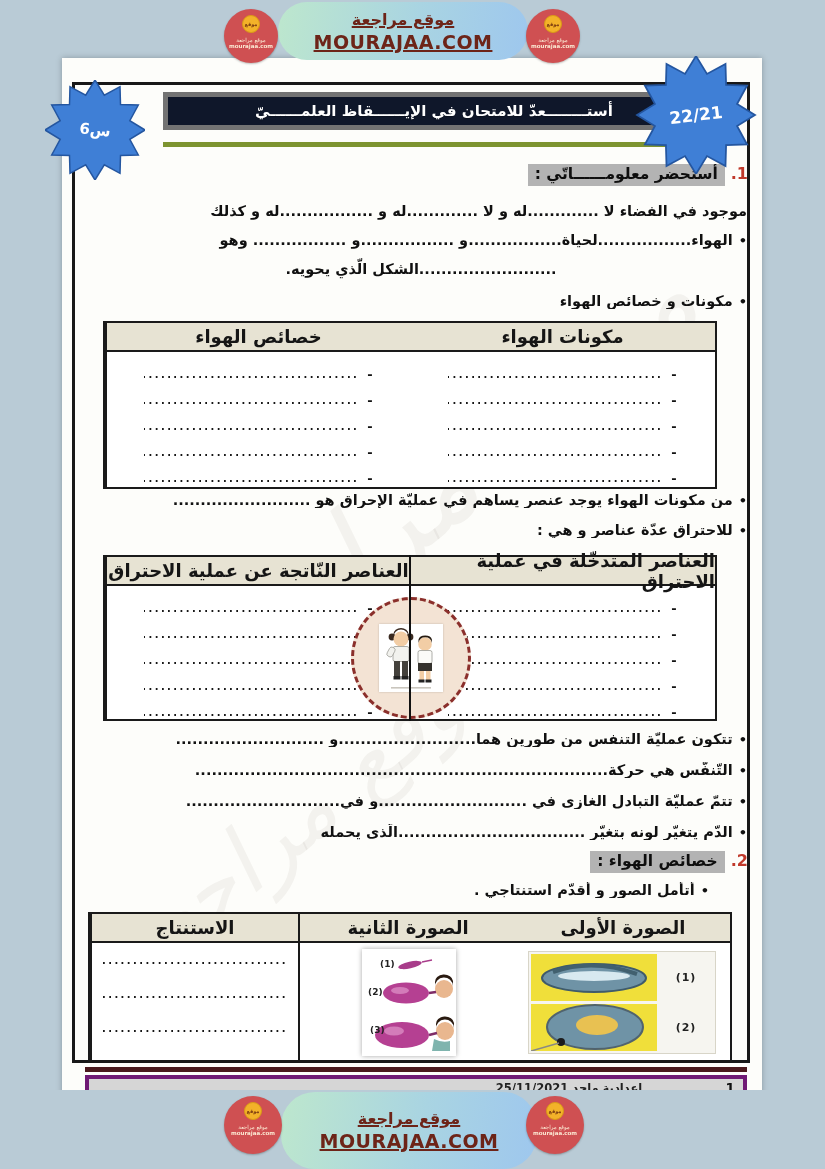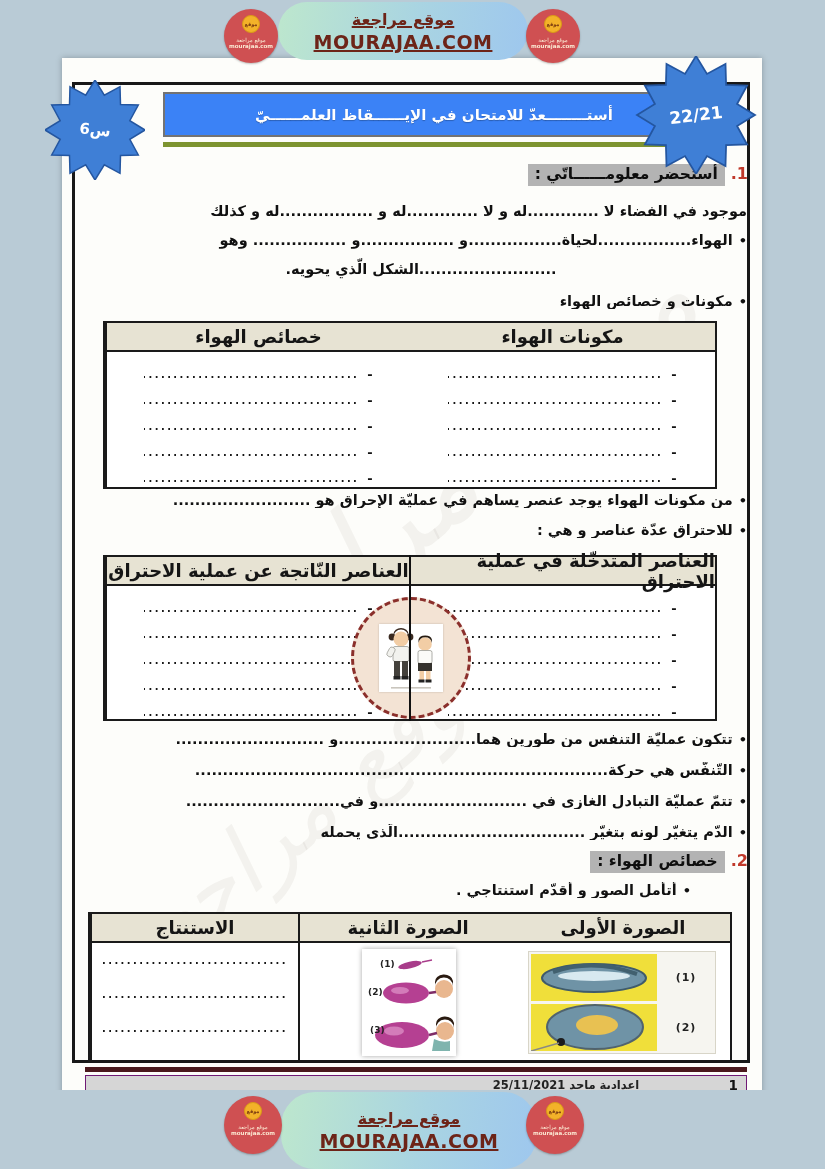--- a/index.html
+++ b/index.html
@@ -53,22 +53,22 @@
   .page { left:62px; top:58px; width:700px; height:1048px; background:#fdfdfa; z-index:1;
           box-shadow:0 0 6px rgba(0,0,0,.25); }
   .watermark { z-index:2; font-size:120px; color:rgba(110,95,80,.07); font-style:italic;
                transform:rotate(-40deg); direction:rtl; white-space:nowrap; pointer-events:none; }
   .wm1 { left:110px; top:420px; }
   .wm2 { left:60px; top:760px; font-size:90px; }
   .frame { left:72px; top:82px; width:678px; height:981px; border:3px solid #181818; z-index:3; }
 
   
   .hdr-bar {
-    left:163px; top:92px; width:542px; height:45px; background:#3b82f6;
-    border:2px solid #737373; z-index:4;
+    left:163px; top:92px; width:542px; height:38px; background:#0f172a;
+    border:5px solid #737373; z-index:4;
     display:flex; align-items:center; justify-content:center;
   }
   .hdr-bar-text {
     color:#fff; font-weight:bold; font-size:15px; direction:rtl; white-space:nowrap;
     text-shadow:0 1px 1px rgba(0,0,0,.25);
   }
   .hdr-underline { left:163px; top:142px; width:542px; height:5px; background:#7d9430; z-index:4; }
   .star { z-index:6; }
   .star svg { width:100%; height:100%; }
   .star-right { left:632px; top:56px; width:128px; height:118px; }
@@ -96,21 +96,21 @@
   .intro .center { text-align:center; }
   .line { z-index:4; font-size:14.5px; font-weight:bold; direction:rtl; text-align:right;
           white-space:nowrap; overflow:hidden; }
   .l-comp { left:95px; top:293px; width:652px; }
   .l-comb1 { left:95px; top:492px; width:652px; }
   .l-comb2 { left:95px; top:522px; width:652px; }
   .l-br1 { left:95px; top:731px; width:652px; }
   .l-br2 { left:95px; top:762px; width:652px; }
   .l-br3 { left:95px; top:793px; width:652px; }
   .l-br4 { left:95px; top:824px; width:652px; }
-  .l-obs { left:95px; top:882px; width:652px; padding-left:0; padding-right:56px; }
+  .l-obs { left:95px; top:882px; width:652px; padding-left:0; padding-right:38px; }
 
   
   .tbl { z-index:4; border:2px solid #1a1a1a; background:#fff; direction:rtl; }
   .t-head { display:flex; direction:rtl; border-bottom:2px solid #1a1a1a; background:#e7e3d3; }
   .t-head .cell {
     height:27px; display:flex; align-items:center; justify-content:center;
     font-weight:bold; font-size:18px; color:#151515;
   }
   .t-body { display:flex; direction:rtl; }
   .t-body .cell { padding-top:9px; }
@@ -149,21 +149,21 @@
   .photo2 { position:absolute; left:62px; top:6px; width:94px; height:107px; background:#fff;
             box-shadow:0 0 5px rgba(0,0,0,.35); }
   .p2label { position:absolute; font-size:9px; font-weight:bold; color:#222; }
   .concl { padding-top:14px; }
   .concl .dotrow { height:34px; }
   .concl .dots { max-width:186px; }
 
   
   .f-divider { left:85px; top:1067px; width:662px; height:5px; background:#4a191d; z-index:4; }
   .f-bar { left:85px; top:1075px; width:662px; height:22px; background:#d6d6d6;
-           border:1px solid #701a75; z-index:4; }
+           border:4px solid #701a75; z-index:4; }
   .f-date { position:absolute; left:300px; top:2px; width:360px; text-align:center;
             font-size:11.5px; font-weight:bold; direction:rtl; color:#222; }
   .f-page { position:absolute; right:8px; top:1px; font-size:13.5px; font-weight:bold; color:#111; }
 </style>
 </head>
 <body>
 
 <div class="abs page"></div>
 <div class="abs watermark wm1">موقع مراجعة</div>
 <div class="abs watermark wm2">موقع مراجعة</div>

